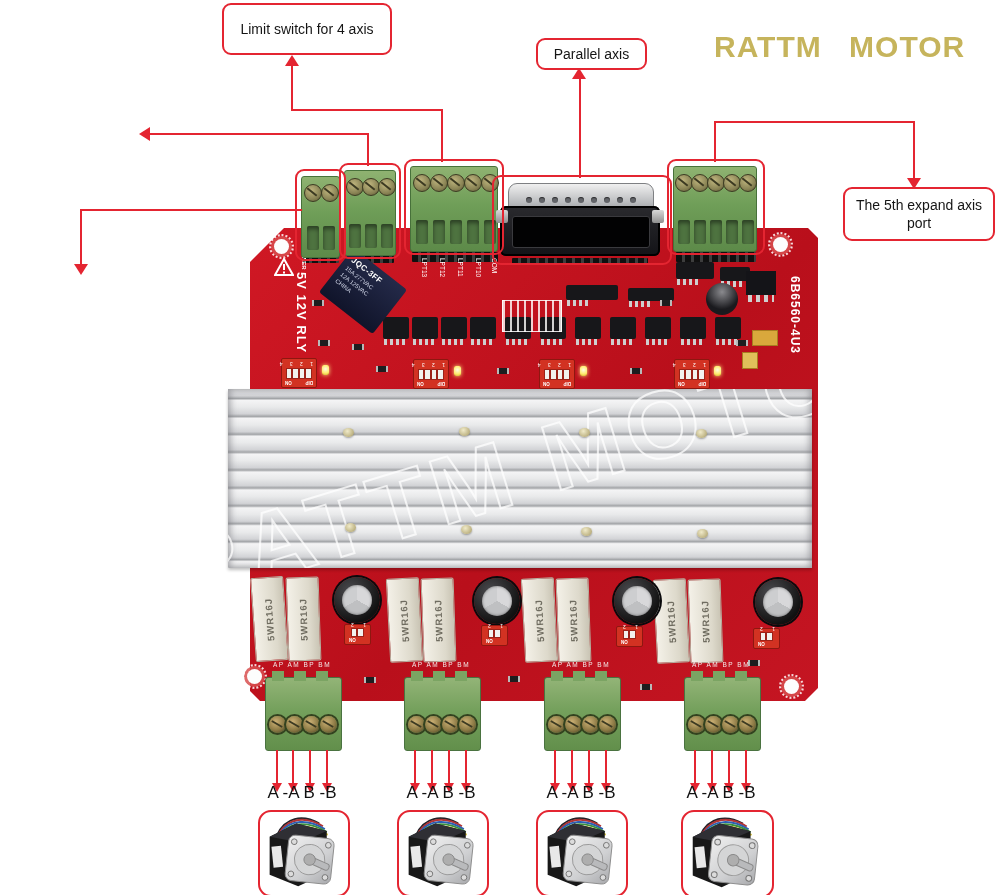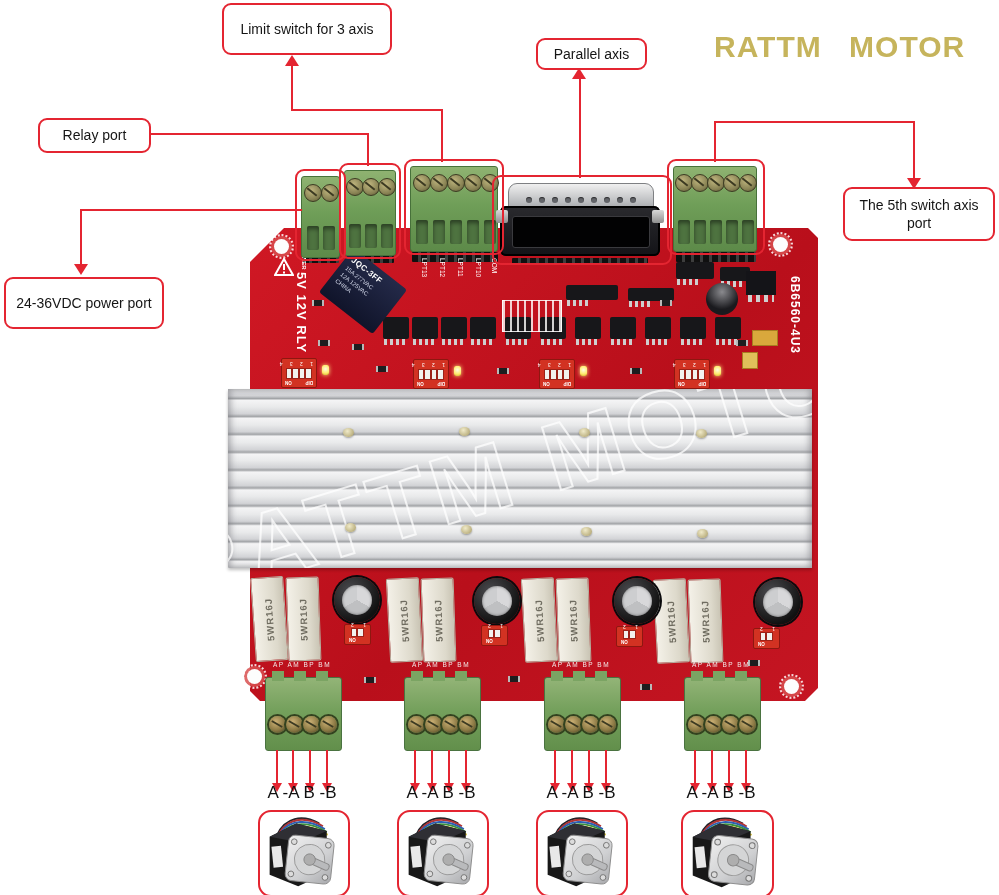--- a/index.html
+++ b/index.html
@@ -136,25 +136,23 @@
   .silkbox{position:absolute;border:1px solid rgba(255,255,255,.85);z-index:4;
         background:repeating-linear-gradient(90deg,rgba(255,255,255,.8) 0 2px,transparent 2px 7px);}
 </style>
 </head>
 <body>
 
 <div class="stage">
 
   <div class="logo">RATTM MOTOR</div>
 
-  <div class="ann" style="left:222px;top:3px;width:154px;height:44px;">Limit switch for 3 axis</div>
-  <div class="ann" style="left:38px;top:118px;width:97px;height:27px;white-space:nowrap;">Relay port</div>
+  <div class="ann" style="left:222px;top:3px;width:154px;height:44px;">Limit switch for 4 axis</div>
   <div class="ann" style="left:536px;top:38px;width:95px;height:24px;white-space:nowrap;">Parallel axis</div>
-  <div class="ann" style="left:843px;top:187px;width:136px;height:46px;">The 5th switch axis port</div>
-  <div class="ann" style="left:4px;top:277px;width:144px;height:44px;">24-36VDC power port</div>
+  <div class="ann" style="left:843px;top:187px;width:136px;height:46px;">The 5th expand axis port</div>
 
   <div class="ah ah-up" style="left:285px;top:55px;"></div>
   <div class="line" style="left:291px;top:65px;width:2px;height:46px;"></div>
   <div class="line" style="left:291px;top:109px;width:152px;height:2px;"></div>
   <div class="line" style="left:441px;top:109px;width:2px;height:53px;"></div>
 
   <div class="ah ah-left" style="left:139px;top:127px;"></div>
   <div class="line" style="left:149px;top:133px;width:220px;height:2px;"></div>
   <div class="line" style="left:367px;top:133px;width:2px;height:33px;"></div>
 

